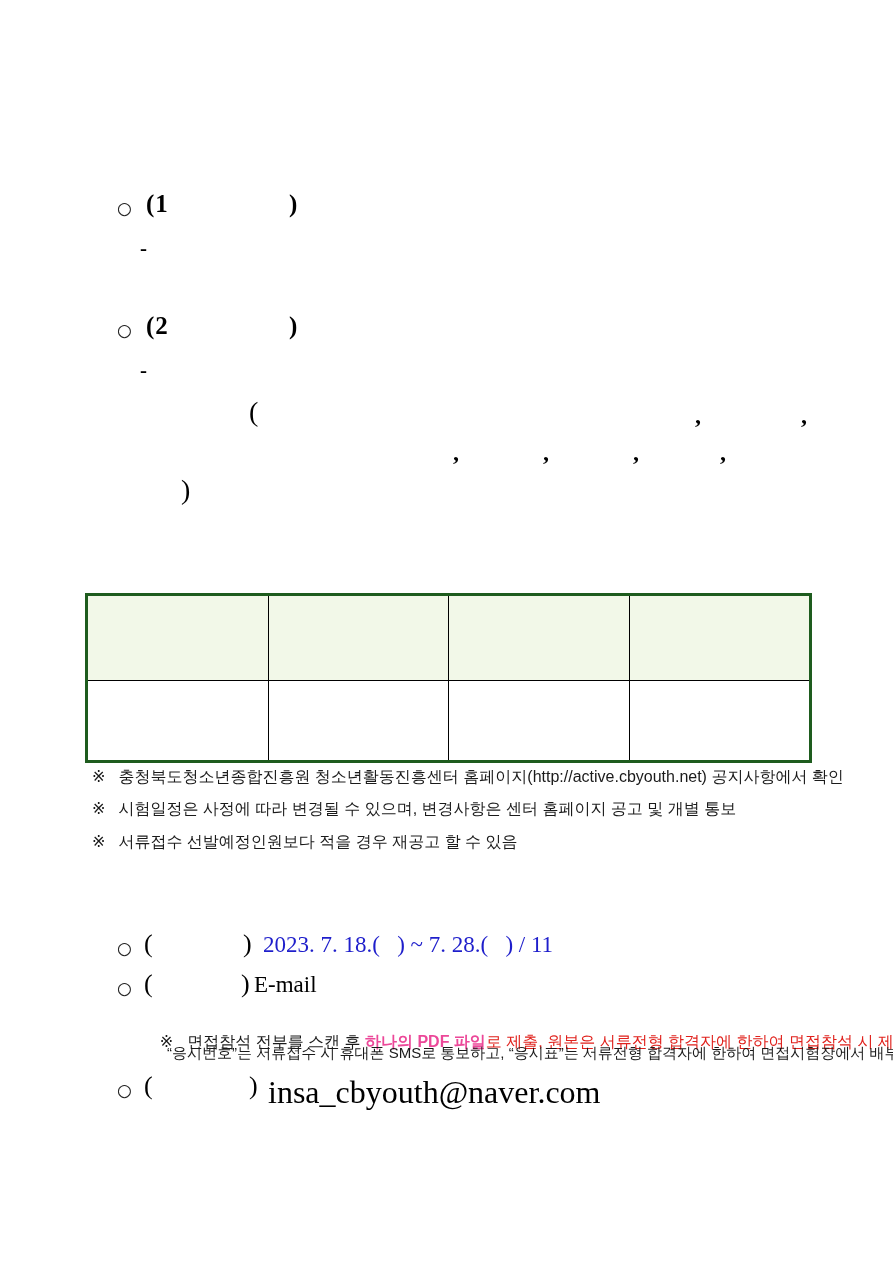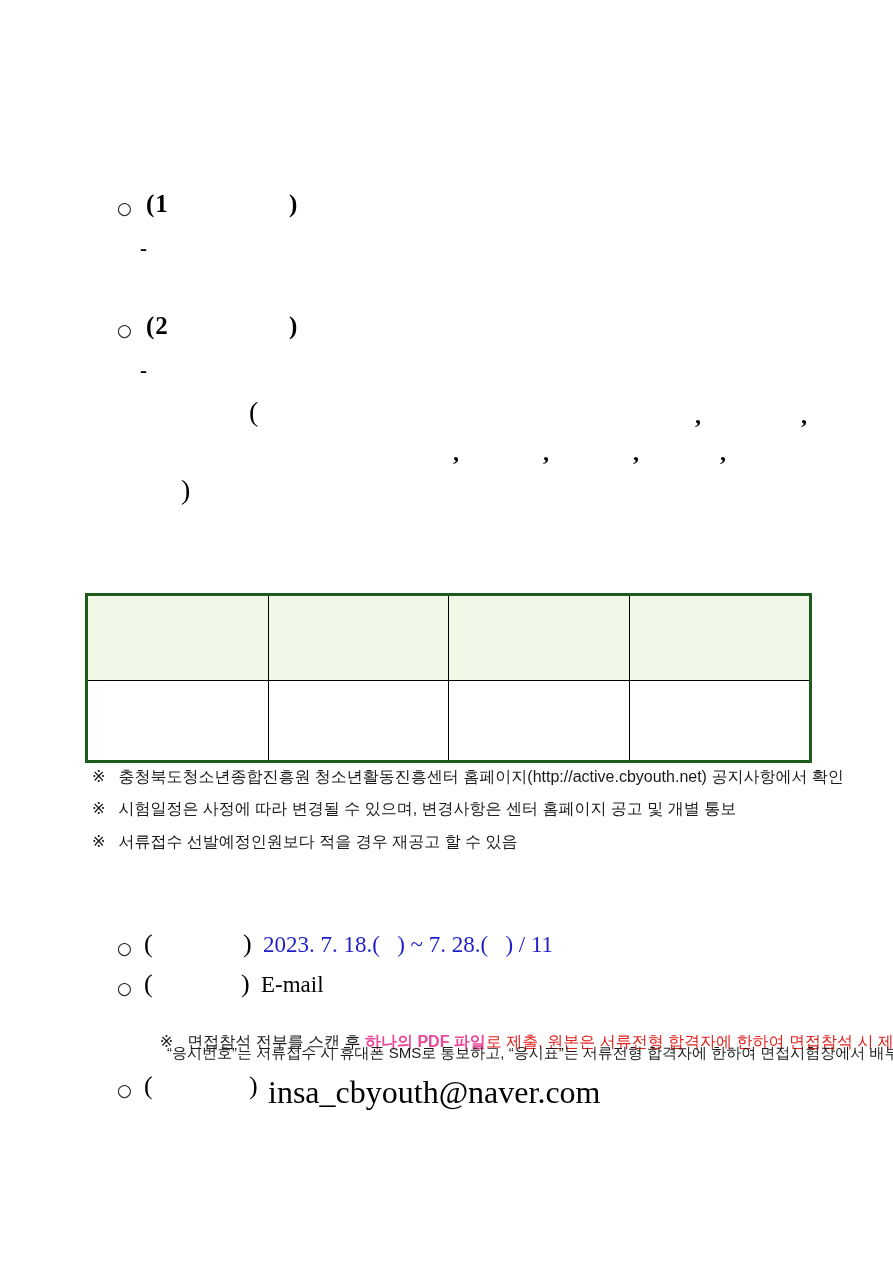--- a/index.html
+++ b/index.html
@@ -103,21 +103,21 @@
   </div>
 
   <span class="abs circle" style="left:117px; top:938px;">○</span>
   <span class="abs bullet-paren" style="left:144px; top:929px;">(</span>
   <span class="abs bullet-paren" style="left:243px; top:929px;">)</span>
   <span class="abs blue-value" style="left:263px; top:932px;">2023. 7. 18.(   ) ~ 7. 28.(   ) / 11</span>
 
   <span class="abs circle" style="left:117px; top:978px;">○</span>
   <span class="abs bullet-paren" style="left:144px; top:969px;">(</span>
   <span class="abs bullet-paren" style="left:241px; top:969px;">)</span>
-  <span class="abs black-value" style="left:261px; top:972px;">E-mail</span>
+  <span class="abs black-value" style="left:254px; top:972px;">E-mail</span>
 
   <div class="red-note" style="top:1014px;">
     <span class="ref-mark">※</span><span class="ref-gap"></span><span>면접참석 전부를 스캔 후 </span><span class="red-em">하나의 PDF 파일</span><span class="red">로 제출, 원본은 서류전형 합격자에 한하여 면접참석 시 제출</span>
   </div>
   <div class="sub-note" style="top:1044px;">“응시번호”는 서류접수 시 휴대폰 SMS로 통보하고, “응시표”는 서류전형 합격자에 한하여 면접시험장에서 배부</div>
 
   <span class="abs circle" style="left:117px; top:1080px;">○</span>
   <span class="abs bullet-paren" style="left:144px; top:1071px;">(</span>
   <span class="abs bullet-paren" style="left:249px; top:1071px;">)</span>
   <span class="abs email-value" style="left:268px; top:1074px;">insa_cbyouth@naver.com</span>

